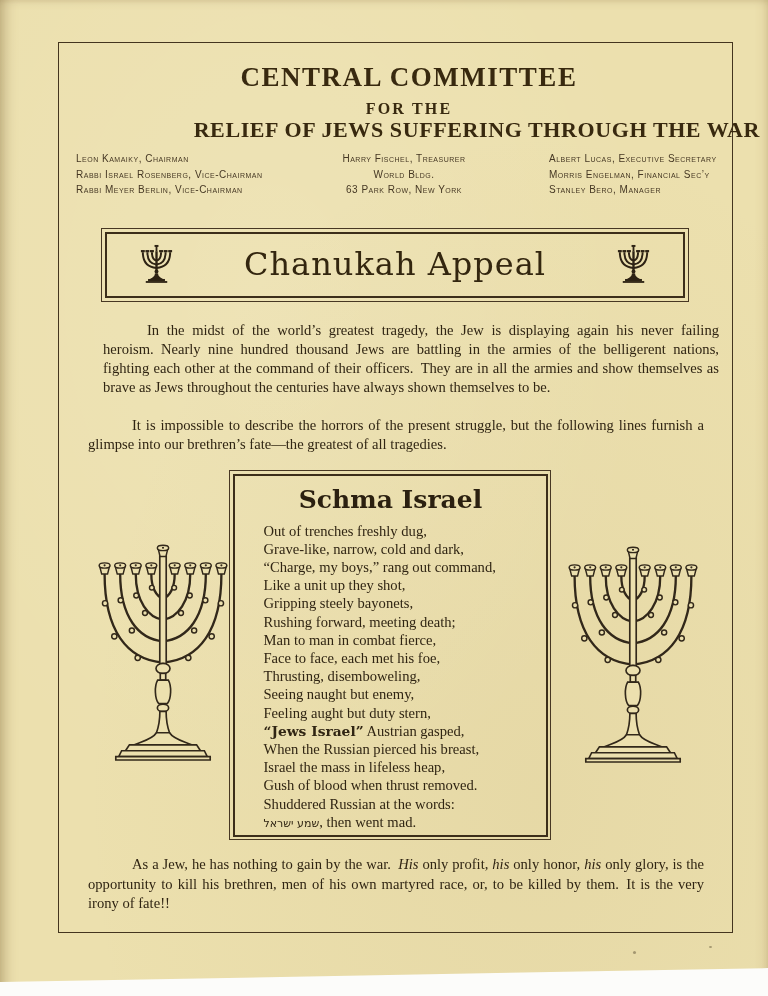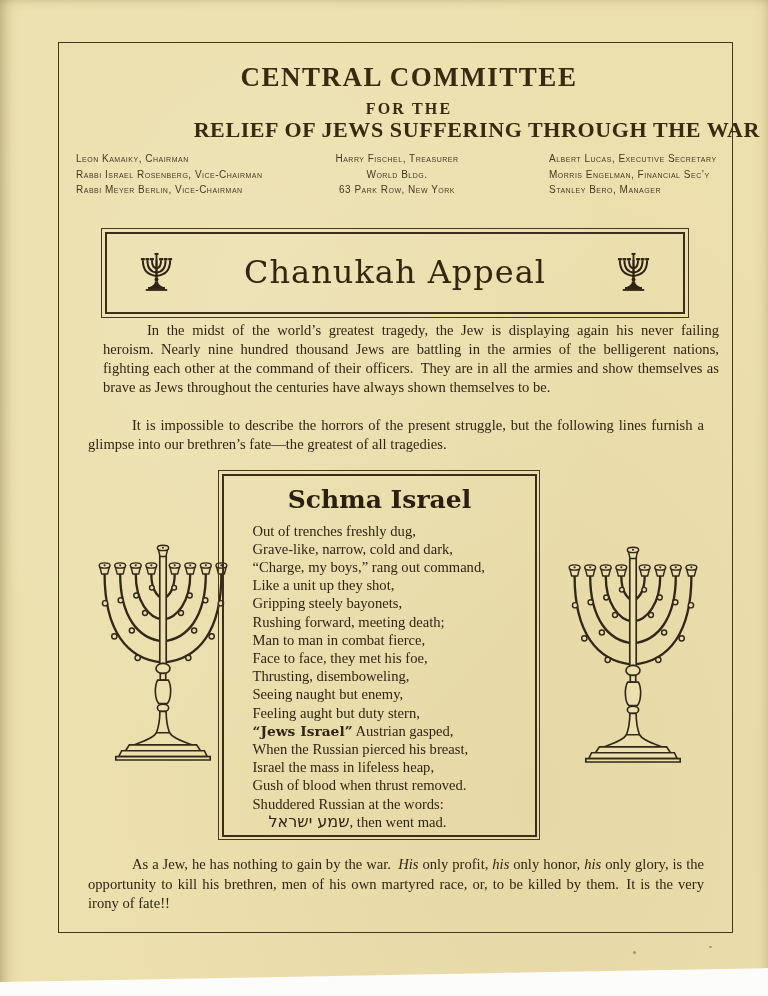--- a/index.html
+++ b/index.html
@@ -19,45 +19,45 @@
 
   
   .mh{position:absolute;left:58px;width:702px;text-align:center;color:#38290f;font-family:"Liberation Serif",serif;font-weight:bold;}
   .mh1{top:62px;font-size:27px;letter-spacing:1.5px;}
   .mh2{top:100px;font-size:16px;letter-spacing:2.2px;}
   .mh3{top:117px;font-size:22px;letter-spacing:.6px;text-align:right;}
 
   .off-col{position:absolute;top:151px;font-family:"Liberation Sans",sans-serif;font-size:10px;line-height:15.5px;
            font-variant:small-caps;letter-spacing:.5px;color:#453723;}
   .off-left{left:76px;}
-  .off-center{left:301px;width:192px;text-align:center;}
+  .off-center{left:308px;width:192px;text-align:center;}
   .off-right{left:549px;}
 
   
-  .banner{position:absolute;left:101px;top:228px;width:588px;height:90px;border:1.2px solid #473723;box-sizing:border-box;padding:3px;}
+  .banner{position:absolute;left:101px;top:228px;width:588px;height:74px;border:1.2px solid #473723;box-sizing:border-box;padding:3px;}
   .banner-inner{border:2.2px solid #3c2e1a;box-sizing:border-box;height:100%;display:flex;align-items:center;justify-content:space-between;padding:0 30px;}
   .banner-title{font-family:"DejaVu Serif",serif;font-size:32px;color:#33260f;letter-spacing:1px;transform:translateY(-1px);}
   .mini-menorah{width:39px;height:54px;}
 
   
   .bodytext{position:absolute;left:88px;width:616px;margin:0;font-family:"Liberation Serif",serif;
             font-size:14.6px;line-height:19px;text-align:justify;text-indent:44px;color:#302513;}
   .p1{top:321px;margin-left:15px;}
   .p2{top:416px;}
   .closing{top:855px;line-height:19.5px;}
   .bi{font-weight:normal;font-style:italic;}
 
   
-  .poem-box{position:absolute;left:218px;top:470px;width:322px;height:370px;border:1px solid #473723;box-sizing:border-box;padding:2.5px;}
+  .poem-box{position:absolute;left:229px;top:470px;width:322px;height:370px;border:1px solid #473723;box-sizing:border-box;padding:2.5px;}
   .poem-inner{border:2.3px solid #3c2e1a;box-sizing:border-box;height:100%;padding:9px 8px 0 29px;}
   .poem-title{position:relative;left:-10px;text-align:center;font-family:"DejaVu Serif",serif;font-weight:bold;
               font-size:25px;color:#2b2010;margin:0 0 8px 0;}
   .pl{font-size:14.6px;line-height:18.2px;color:#302513;white-space:nowrap;}
   .bl{font-weight:bold;font-family:"DejaVu Serif",serif;font-size:13.8px;}
-  .hebrew{font-family:"DejaVu Sans",sans-serif;font-size:16px;margin-left:16px;}
+  .hebrew{font-family:"DejaVu Sans",sans-serif;font-size:11px;}
 
   .menorah-big{position:absolute;width:146px;height:229px;}
   .men-left{left:90px;top:535px;}
   .men-right{left:560px;top:537px;}
 
   .speck{position:absolute;width:3px;height:3px;border-radius:50%;background:rgba(80,68,45,.45);}
   .s1{left:633px;top:951px;}
   .s2{left:709px;top:946px;height:2px;}
 </style>
 </head>
@@ -205,21 +205,21 @@
     <div class="poem-box">
       <div class="poem-inner">
         <div class="poem-title">Schma Israel</div>
         <div class="pl">Out of trenches freshly dug,</div>
         <div class="pl">Grave-like, narrow, cold and dark,</div>
         <div class="pl">“Charge, my boys,” rang out command,</div>
         <div class="pl">Like a unit up they shot,</div>
         <div class="pl">Gripping steely bayonets,</div>
         <div class="pl">Rushing forward, meeting death;</div>
         <div class="pl">Man to man in combat fierce,</div>
-        <div class="pl">Face to face, they met his foe,</div>
+        <div class="pl">Face to face, each met his foe,</div>
         <div class="pl">Thrusting, disemboweling,</div>
         <div class="pl">Seeing naught but enemy,</div>
         <div class="pl">Feeling aught but duty stern,</div>
         <div class="pl"><span class="bl">“Jews Israel”</span><span> Austrian gasped,</span></div>
         <div class="pl">When the Russian pierced his breast,</div>
         <div class="pl">Israel the mass in lifeless heap,</div>
         <div class="pl">Gush of blood when thrust removed.</div>
         <div class="pl">Shuddered Russian at the words:</div>
         <div class="pl"><span class="hebrew">שמע ישראל</span><span>, then went mad.</span></div>
       </div>

